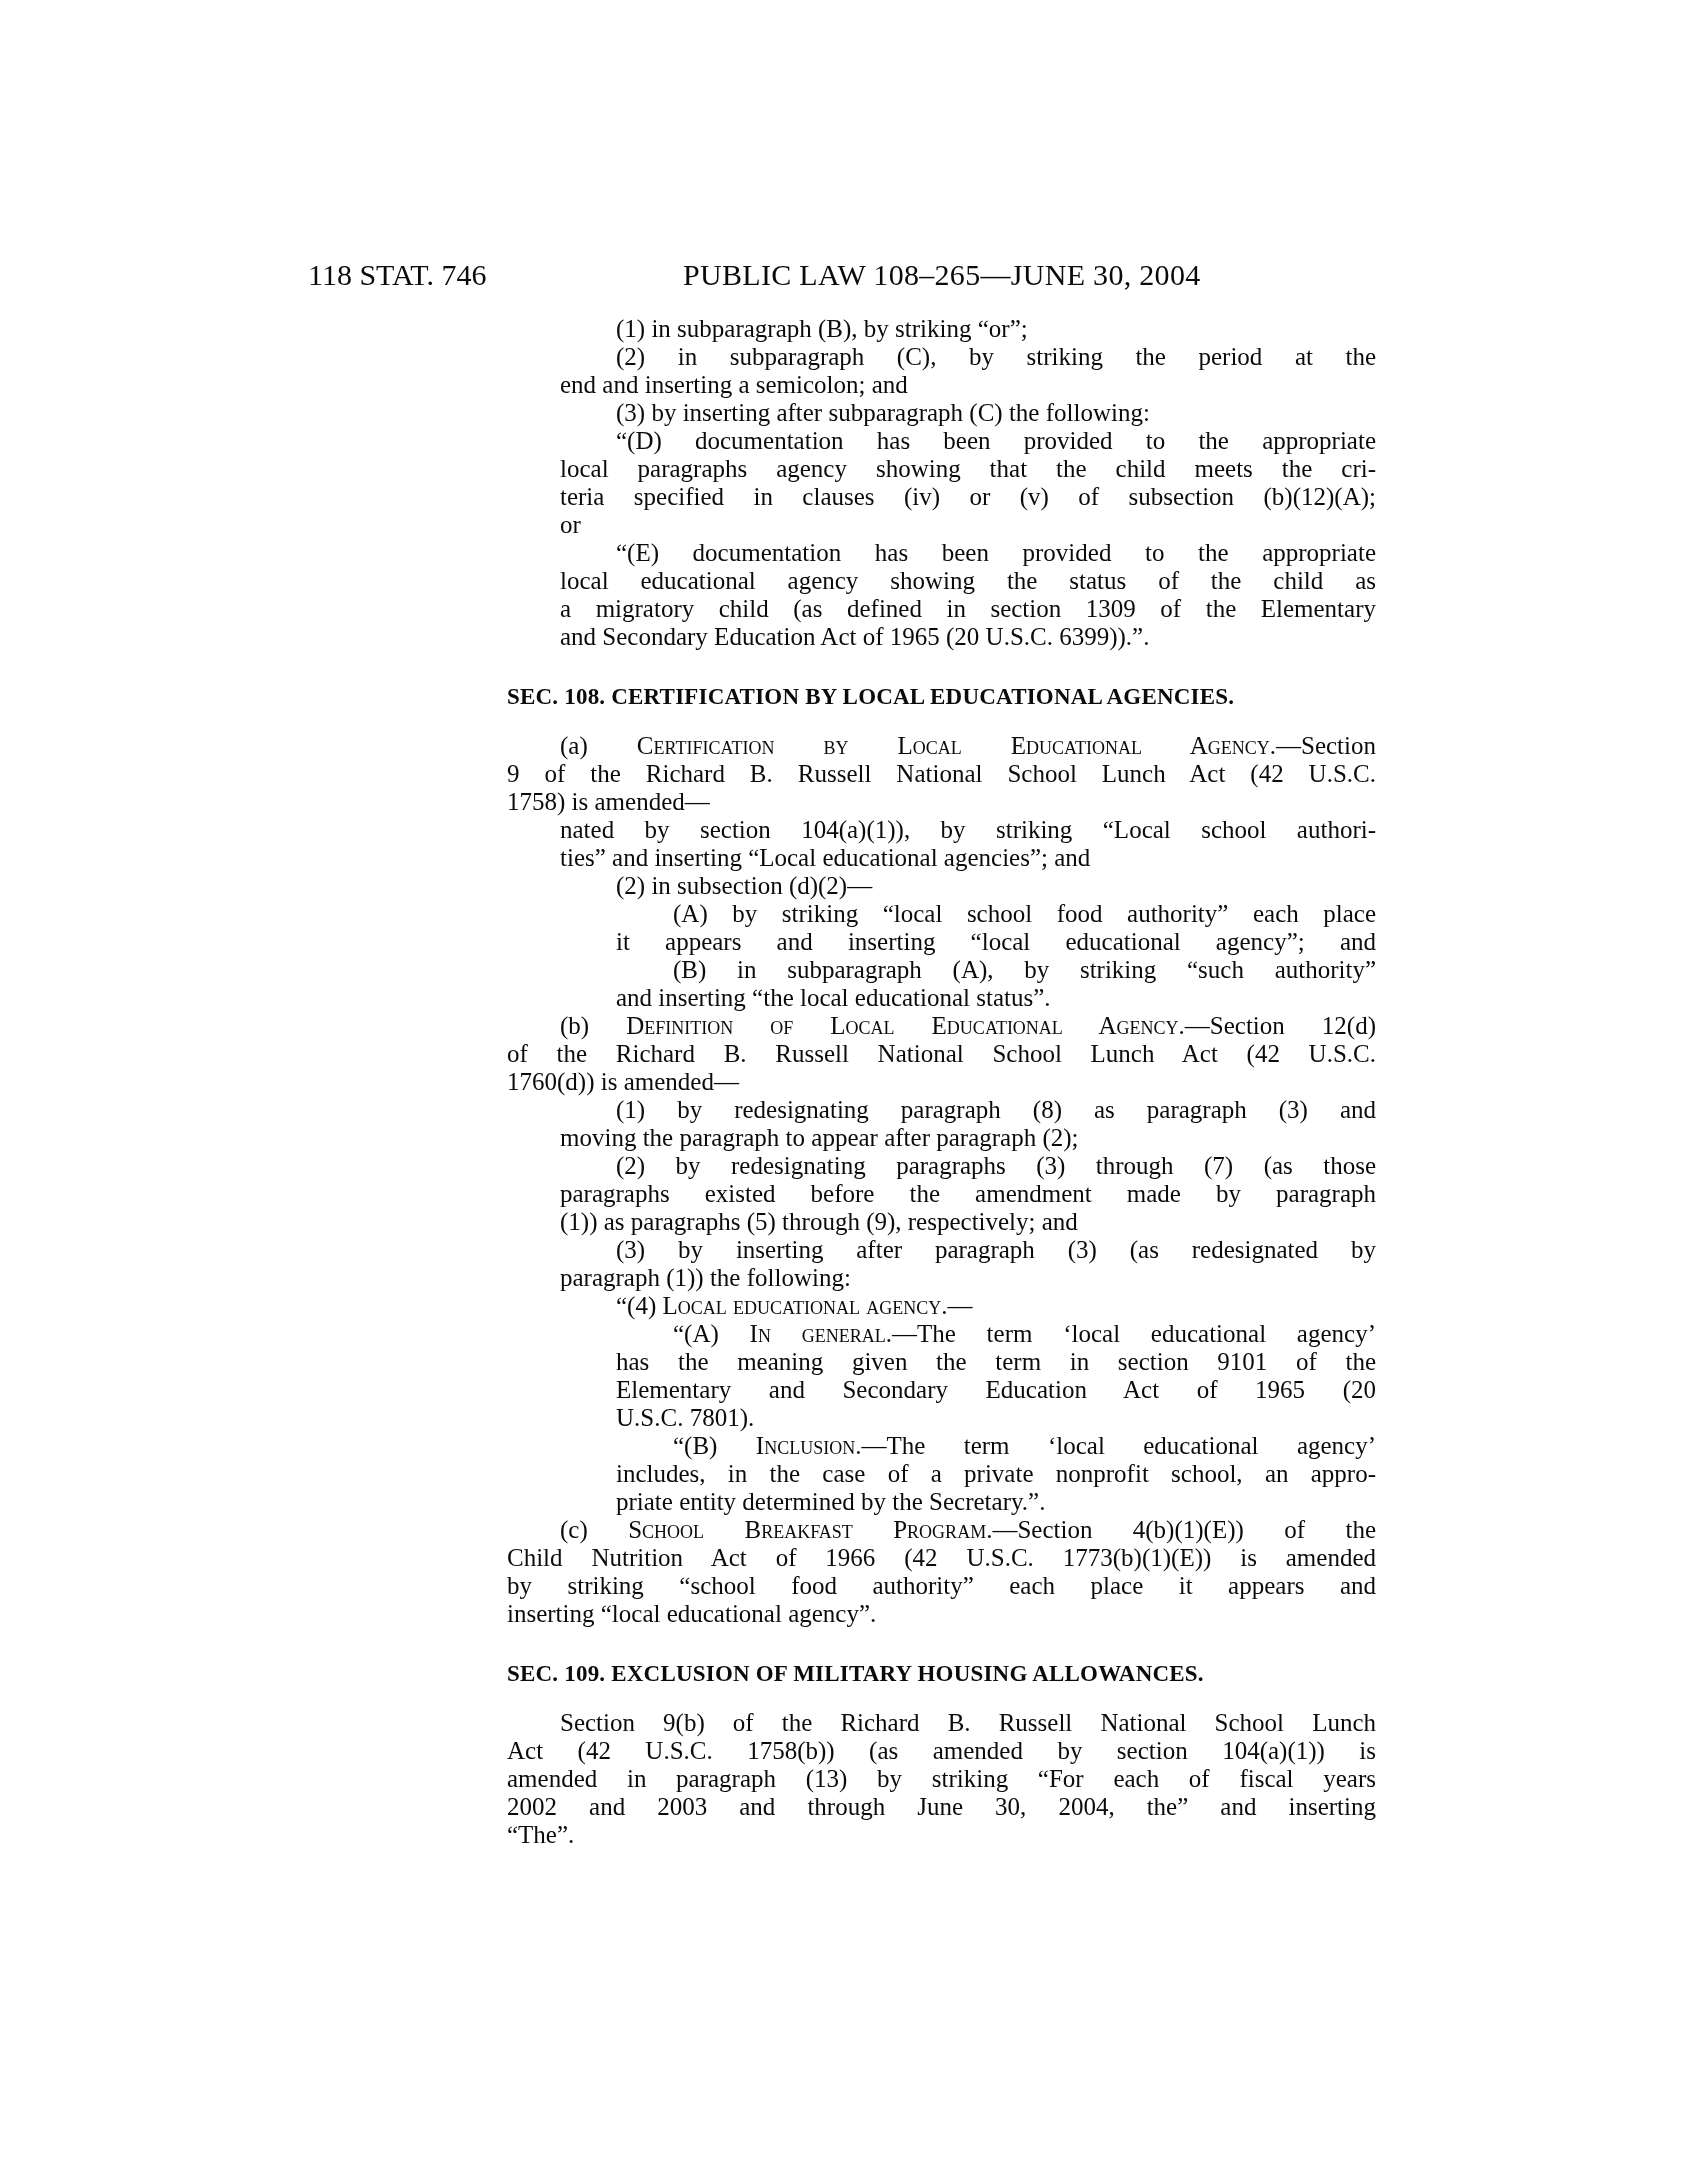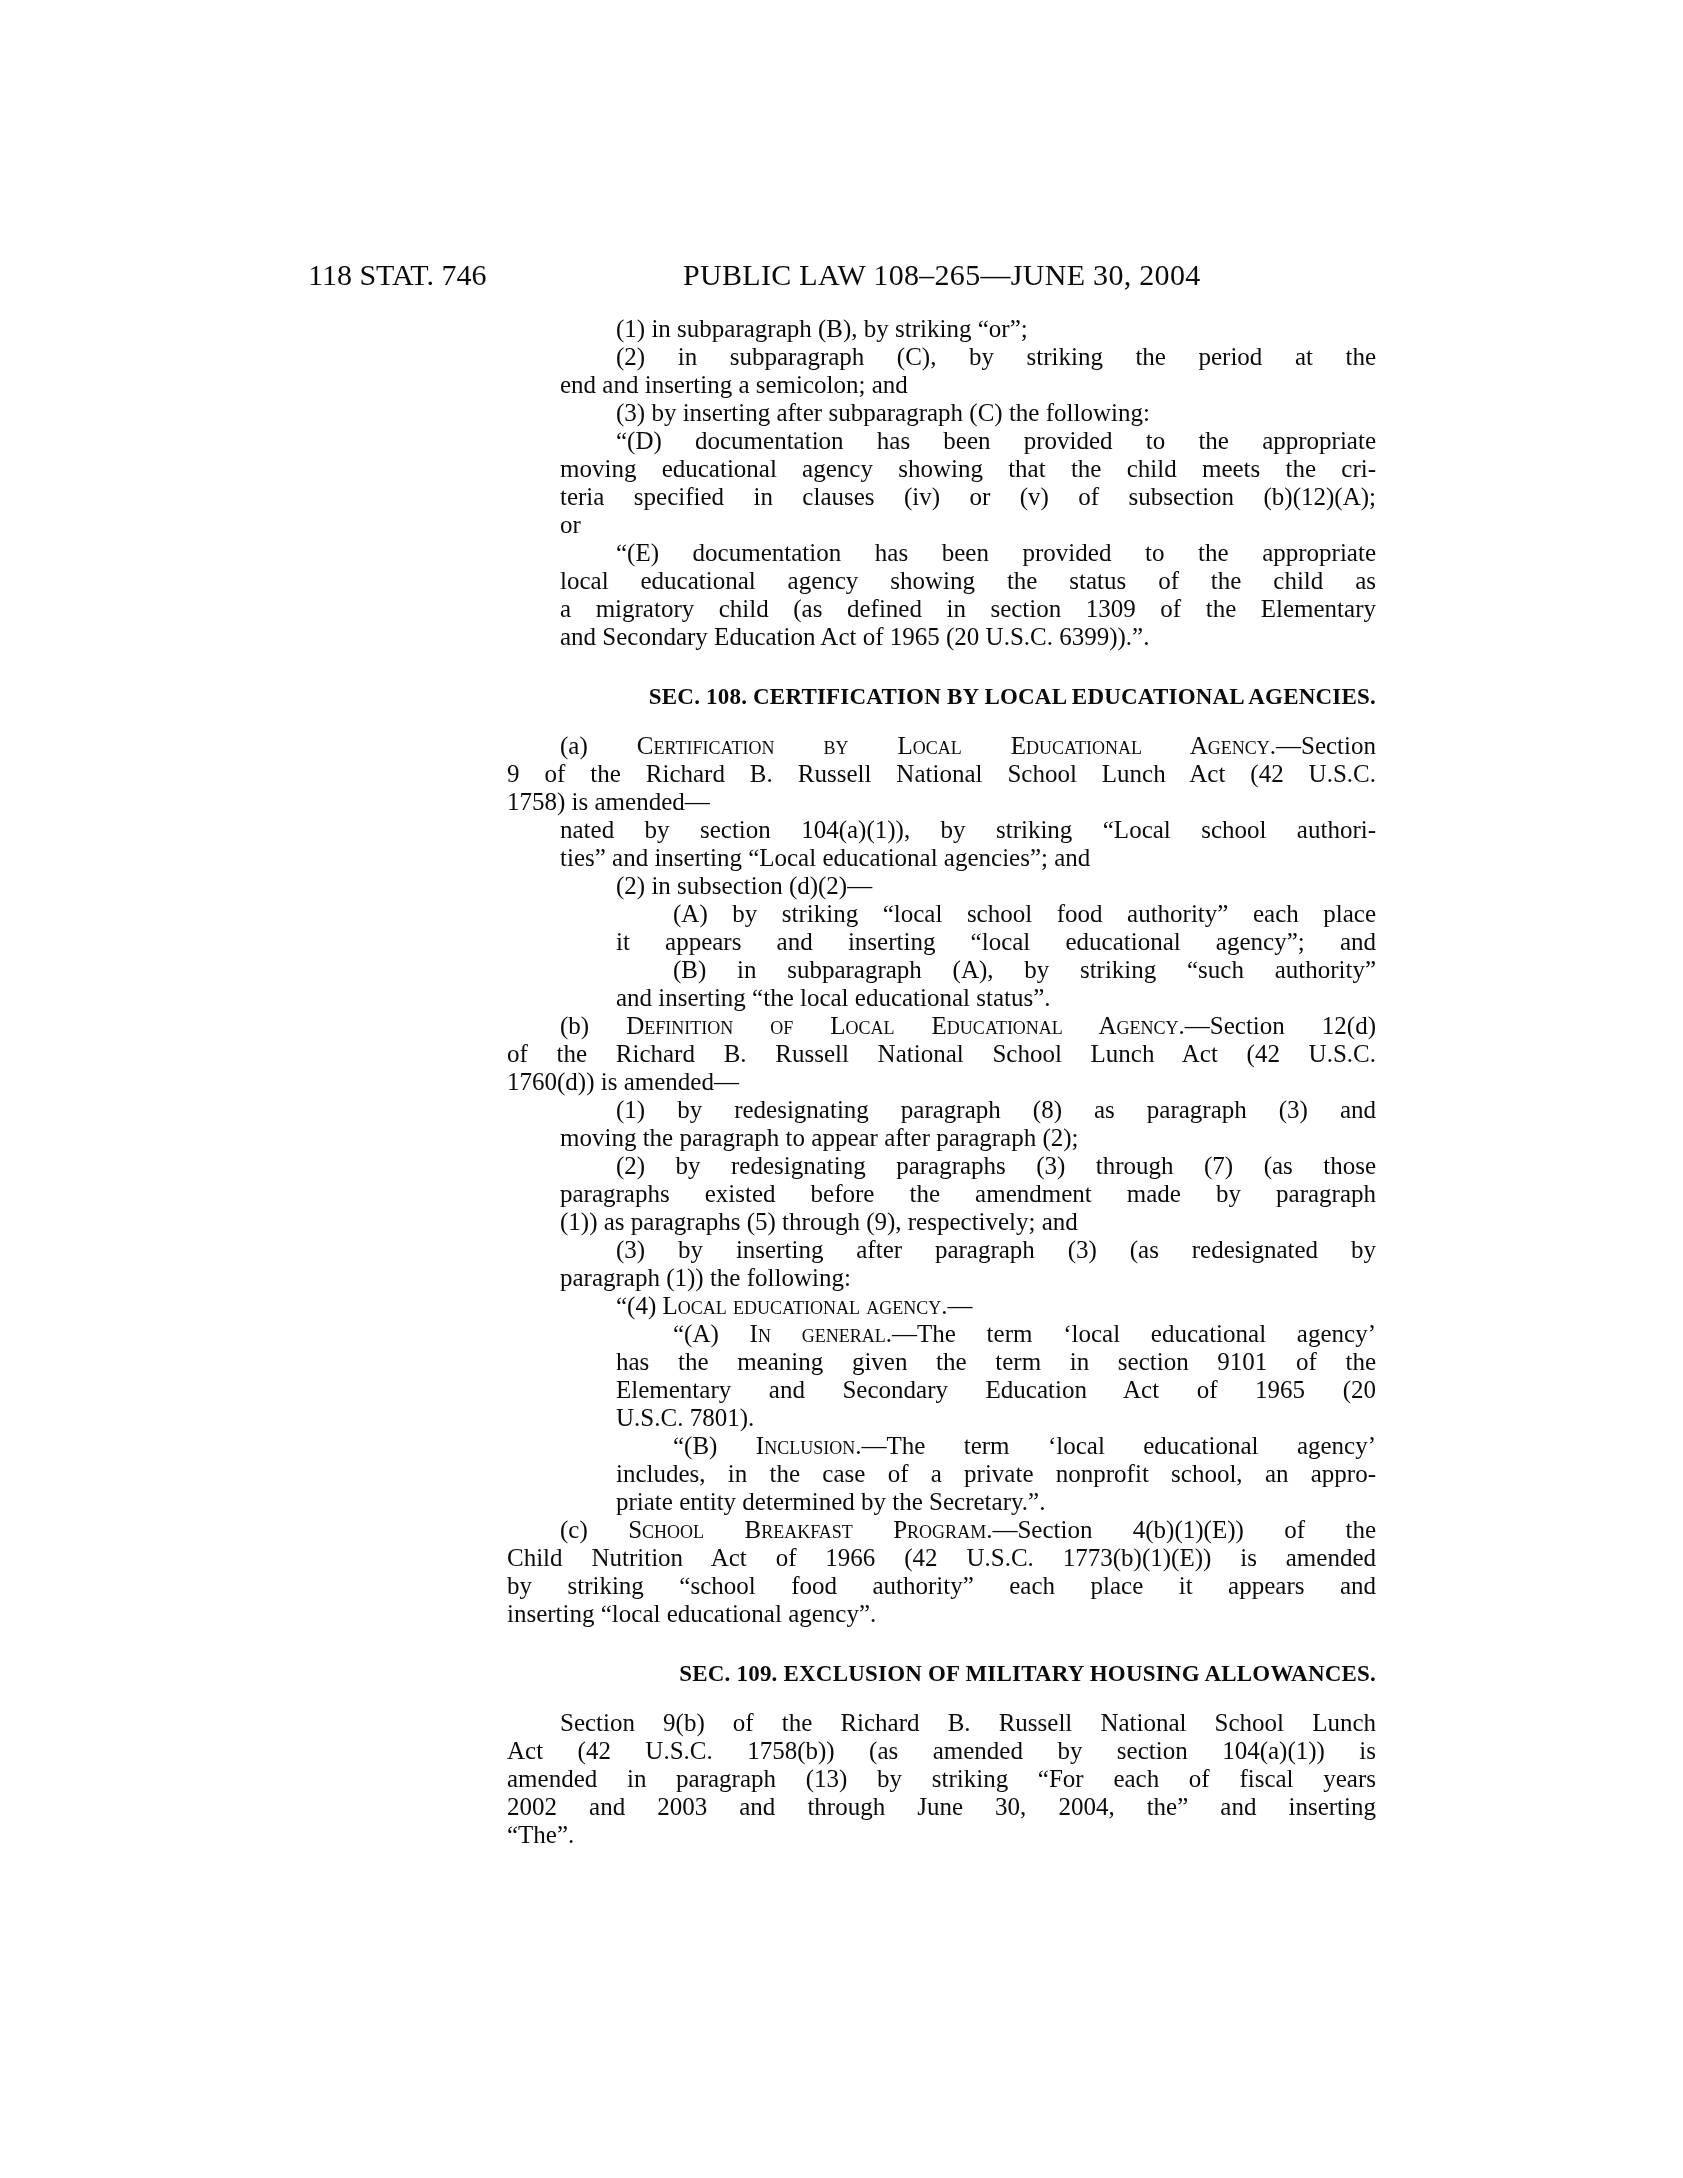--- a/index.html
+++ b/index.html
@@ -58,21 +58,21 @@
   .i1 { padding-left: 53px; }
   .i2 { padding-left: 109px; }
   .i3 { padding-left: 166px; }
   .heading {
     font-weight: bold;
     font-size: 23px;
     line-height: 30px;
     margin-top: 31px;
     margin-bottom: 20px;
     letter-spacing: 0.2px;
-    text-align: right;
+    text-align: left;
   }
   .sc { font-variant: small-caps; }
 </style>
 </head>
 <body>
 
 <div class="page">
 
   <div class="header-row">
     <span class="stat-number">118 STAT. 746</span>
@@ -80,21 +80,21 @@
   </div>
 
   <div class="column">
 
     <div>
       <div class="ln L i2">(1) in subparagraph (B), by striking “or”;</div>
       <div class="ln i2">(2) in subparagraph (C), by striking the period at the</div>
       <div class="ln L i1">end and inserting a semicolon; and</div>
       <div class="ln L i2">(3) by inserting after subparagraph (C) the following:</div>
       <div class="ln i2">“(D) documentation has been provided to the appropriate</div>
-      <div class="ln i1">moving educational agency showing that the child meets the cri-</div>
+      <div class="ln i1">local paragraphs agency showing that the child meets the cri-</div>
       <div class="ln i1">teria specified in clauses (iv) or (v) of subsection (b)(12)(A);</div>
       <div class="ln L i1">or</div>
       <div class="ln i2">“(E) documentation has been provided to the appropriate</div>
       <div class="ln i1">local educational agency showing the status of the child as</div>
       <div class="ln i1">a migratory child (as defined in section 1309 of the Elementary</div>
       <div class="ln L i1">and Secondary Education Act of 1965 (20 U.S.C. 6399)).”.</div>
     </div>
 
     <div class="heading">SEC. 108. CERTIFICATION BY LOCAL EDUCATIONAL AGENCIES.</div>
 

